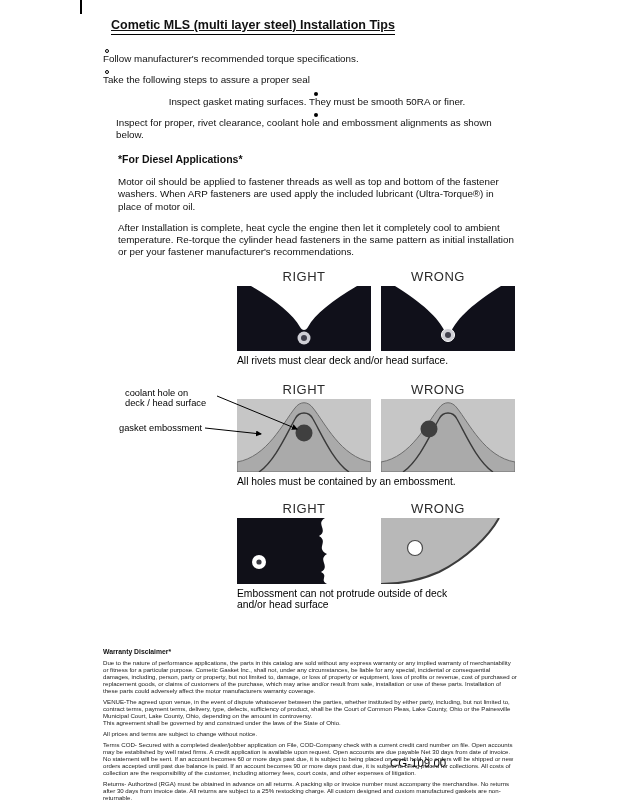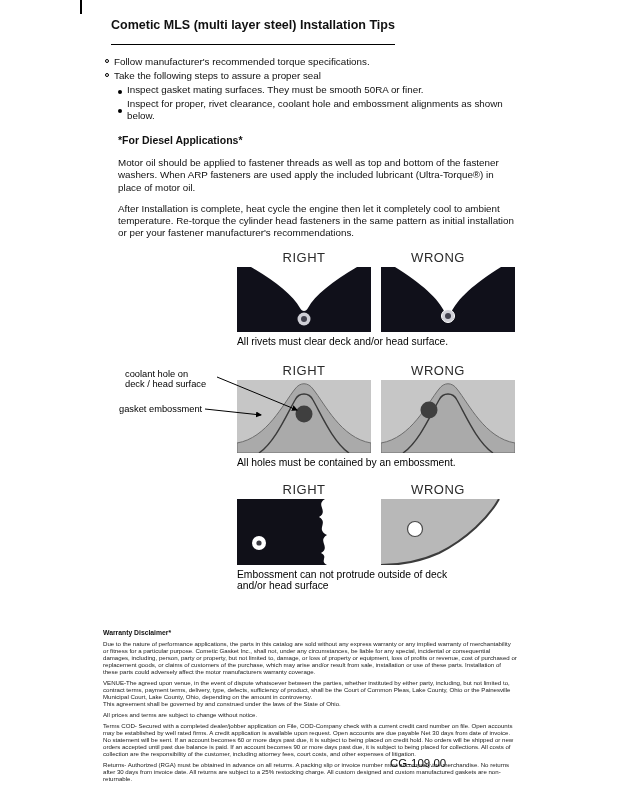--- a/index.html
+++ b/index.html
@@ -3,23 +3,23 @@
 <meta charset="utf-8">
 <style>
   * { margin:0; padding:0; box-sizing:border-box; }
   body { background:#ffffff; font-family:"Liberation Sans", sans-serif; color:#111; }
   .page { position:relative; width:618px; height:800px; background:#fff; overflow:hidden; }
   .corner-mark { position:absolute; left:80px; top:0; width:2px; height:14px; background:#000; }
 
   .content { position:absolute; left:103px; top:18px; width:415px; }
 
   .title { font-size:12.5px; font-weight:bold; margin:0 0 11px 8px; }
-  .title span { display:inline-block; border-bottom:1.5px solid #000; padding-bottom:12px; }
+  .title span { display:inline-block; border-bottom:1.5px solid #000; padding-bottom:2px;text-decoration:underline; }
 
-  .b-row { display:flex; align-items:flex-start; margin-bottom:2.5px; font-size:9.8px; line-height:11.5px; }
+  .b-row { display:flex; align-items:flex-start; margin-bottom:2.5px; font-size:9.8px; line-height:11.5px;flex-direction:column; }
   .o-marker { flex:0 0 auto; width:4px; height:4px; border:1px solid #000; border-radius:50%; margin:3px 5px 0 2px; }
   .b-row.sub { margin-left:13px;align-items:center; }
   .dot-marker { flex:0 0 auto; width:4px; height:4px; background:#000; border-radius:50%; margin:3.5px 5px 0 2px; }
 
   .diesel { margin:13px 0 0 15px; width:400px; }
   .diesel h2 { font-size:10.5px; font-weight:bold; margin-bottom:11px; }
   .diesel p { font-size:9.8px; line-height:12.3px; margin-bottom:9px; }
 
   .dg { margin-left:134px; width:278px; }
   .dg-headers { display:flex; }

